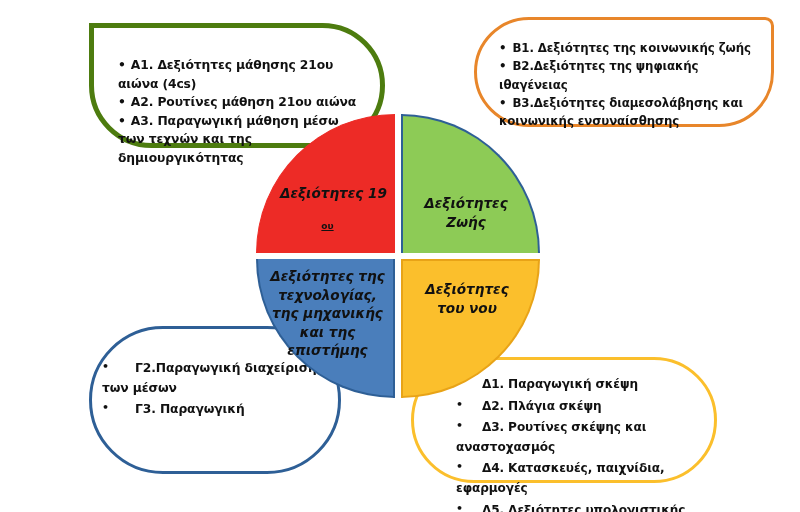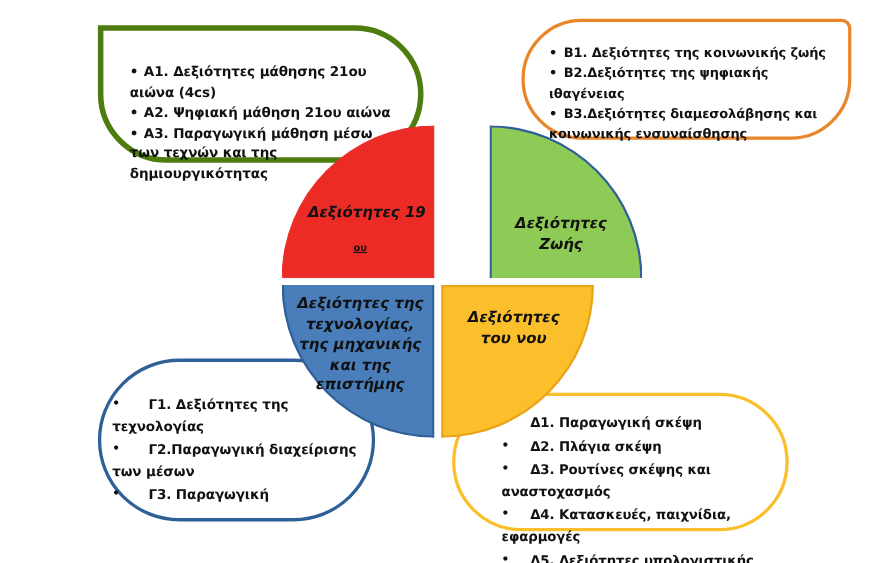--- a/index.html
+++ b/index.html
@@ -155,21 +155,20 @@
   }
 
   #quad-green {
     left: 145px; top: 0px;
     background: #8DCB56;
     border-radius: 0 139px 0 0;
     border: 2px solid #2E5F96;
     border-bottom: none;
     align-items: flex-end;
     justify-content: flex-start;
-    margin-left: 44px;
   }
   #quad-green span {
     padding-bottom: 22px;
     padding-left: 8px;
     width: 110px;
   }
 
   #quad-blue {
     left: 0px; top: 145px;
     background: #4A7EBB;
@@ -200,36 +199,35 @@
   }
 </style>
 </head>
 <body>
 
 <div id="canvas">
 
   <div class="callout" id="box-red">
     <ul>
       <li><span class="bullet">•</span><span>Α1. Δεξιότητες μάθησης 21ου αιώνα (4cs)</span></li>
-      <li><span class="bullet">•</span><span>Α2. Ψηφιακή μάθηση 21ου αιώνα</span></li>
+      <li><span class="bullet">•</span><span>Α2. Ρουτίνες μάθηση 21ου αιώνα</span></li>
       <li><span class="bullet">•</span><span>Α3. Παραγωγική μάθηση μέσω των τεχνών και της δημιουργικότητας</span></li>
     </ul>
   </div>
 
   <div class="callout" id="box-orange">
     <ul>
       <li><span class="bullet">•</span><span>Β1. Δεξιότητες της κοινωνικής ζωής</span></li>
       <li><span class="bullet">•</span><span>Β2.Δεξιότητες της ψηφιακής ιθαγένειας</span></li>
       <li><span class="bullet">•</span><span>Β3.Δεξιότητες διαμεσολάβησης και κοινωνικής ενσυναίσθησης</span></li>
     </ul>
   </div>
 
   <div class="callout" id="box-blue">
     <ul>
-      <li><span class="bullet">•</span><span>Γ1. Δεξιότητες της τεχνολογίας</span></li>
       <li><span class="bullet">•</span><span>Γ2.Παραγωγική διαχείρισης των μέσων</span></li>
       <li><span class="bullet">•</span><span>Γ3. Παραγωγική</span></li>
     </ul>
   </div>
 
   <div class="callout" id="box-yellow">
     <ul>
       <li><span class="bullet">•</span><span>Δ1. Παραγωγική σκέψη</span></li>
       <li><span class="bullet">•</span><span>Δ2. Πλάγια σκέψη</span></li>
       <li><span class="bullet">•</span><span>Δ3. Ρουτίνες σκέψης και αναστοχασμός</span></li>

